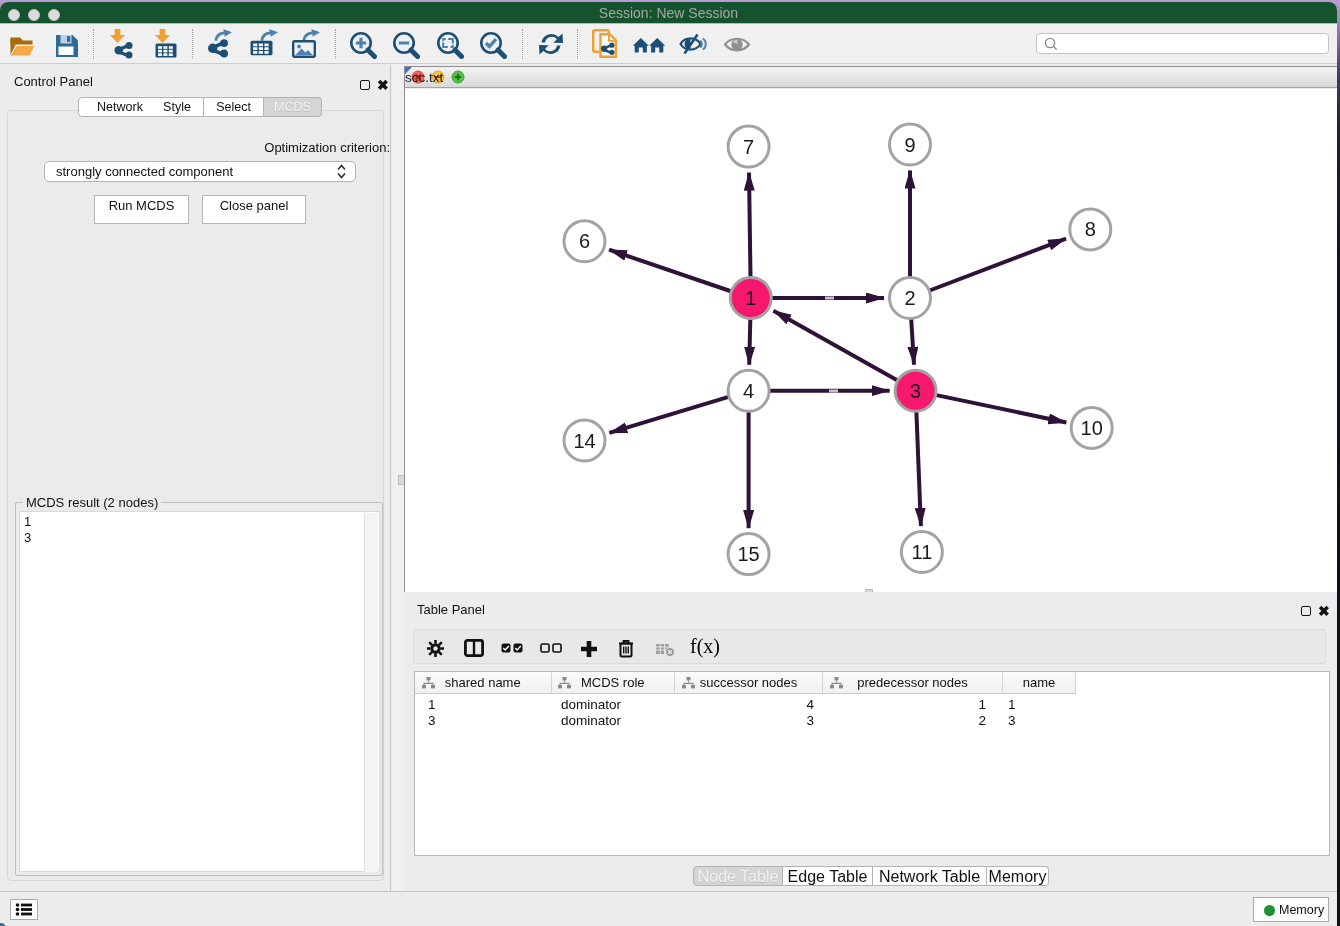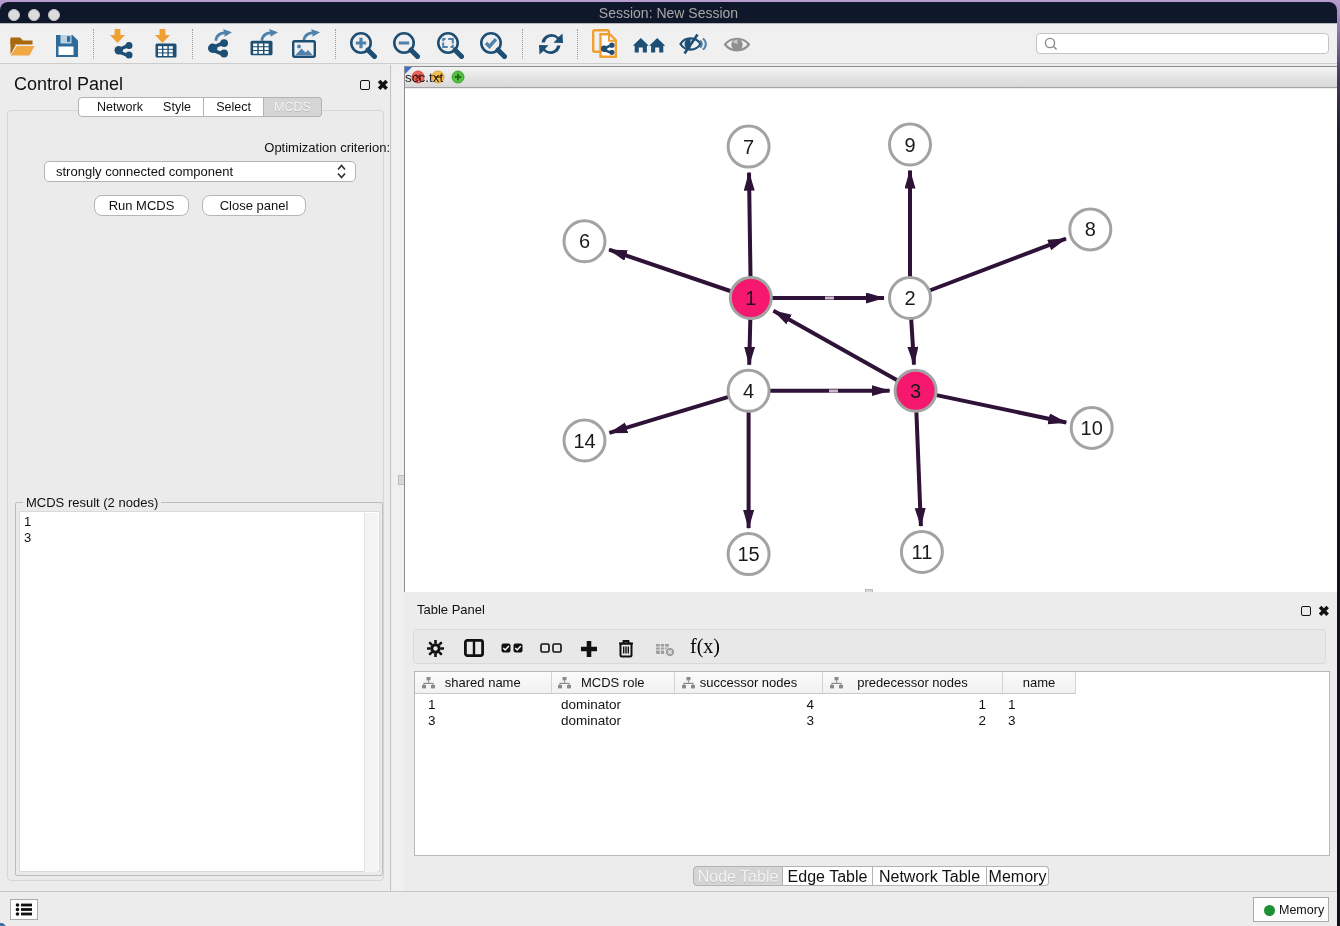--- a/index.html
+++ b/index.html
@@ -1,39 +1,39 @@
 <!DOCTYPE html>
 <html><head><meta charset="utf-8"><style>
 *{margin:0;padding:0;box-sizing:border-box}
 html,body{width:1340px;height:926px;overflow:hidden}
 body{font-family:"Liberation Sans",sans-serif;background:#191724;position:relative}
 #wall{position:absolute;left:0;top:0;width:1340px;height:926px;
  background:linear-gradient(180deg,#b79dd2 0px,#a98ec3 14px,#84699f 40px,#463a5e 75px,#241f33 130px,#14121c 300px,#111018 926px)}
 #app{position:absolute;left:0;top:2px;width:1337px;height:924px;background:#ededed;border-radius:8px 8px 0 0;overflow:hidden}
-.tb-title{position:absolute;left:0;top:0;width:100%;height:22px;background:#0f172a;border-bottom:1px solid #b9b9b9}
+.tb-title{position:absolute;left:0;top:0;width:100%;height:22px;background:#14532d;border-bottom:1px solid #b9b9b9}
 .circ{position:absolute;top:7px;width:12px;height:12px;border-radius:50%;background:#dcdcdc;border:1px solid #c3c3c3}
 .tb-title .t{position:absolute;left:0;right:0;top:3px;text-align:center;font-size:14px;color:#a7a7a7}
 #toolbar{position:absolute;left:0;top:23px;width:100%;height:39px;background:#f0f0f0;border-bottom:1px solid #cdcdcd}
 .sep{position:absolute;top:4px;height:30px;width:0;border-left:1px dotted #9a9a9a}
 .icon{position:absolute}
 #search{position:absolute;left:1036px;top:8px;width:293px;height:21px;background:#fff;border:1px solid #c4c4c4;border-radius:4px}
 #content{position:absolute;left:0;top:63px;width:1337px;height:828px;background:#ececec}
 
 #cpanel{position:absolute;left:0;top:0;width:391px;height:828px;border-right:1px solid #c6c6c6}
-#cpanel .hdr{position:absolute;left:14px;top:9px;font-size:18px;color:#111}
+#cpanel .hdr{position:absolute;left:14px;top:9px;font-size:13px;color:#111}
 .winbtns{position:absolute;top:10px}
 .maxbox{display:inline-block;width:10px;height:10px;border:1.6px solid #111;border-radius:2px;vertical-align:middle}
 .xmark{display:inline-block;margin-left:7px;font-size:14px;font-weight:bold;color:#111;vertical-align:middle}
 .tabrow{position:absolute;height:20px;font-size:12.5px;z-index:3}
 .tab{position:absolute;top:0;height:20px;line-height:19px;text-align:center;background:#fff;border:1px solid #b3b3b3;color:#111}
 .tab.sel{background:#d5d5d5;color:#f3f3f3;text-shadow:0 1px 0 #bbb}
 #cp-body{position:absolute;left:7px;top:45px;width:377px;height:771px;border:1px solid #d6d6d6;border-radius:4px;background:#ebebeb}
 #optlbl{position:absolute;left:0;width:100%;top:75px;text-align:right;font-size:13px;color:#111}
 #combo{position:absolute;left:44px;top:96px;width:312px;height:21px;background:#fff;border:1px solid #b3b3b3;border-radius:5px;font-size:13px;color:#111;line-height:19px;padding-left:11px}
-.btn{position:absolute;top:130px;height:21px;background:#fff;border:1px solid #b6b6b6;border-radius:8px;font-size:13px;color:#111;text-align:center;line-height:19px}
+.btn{position:absolute;top:130px;height:29px;background:#fff;border:1px solid #b6b6b6;border-radius:0;font-size:13px;color:#111;text-align:center;line-height:19px}
 #fieldset{position:absolute;left:15px;top:437px;width:368px;height:374px;border:1px solid #bdbdbd;border-radius:2px}
 #fieldset .legend{position:absolute;left:7px;top:-8px;background:#ebebeb;padding:0 3px;font-size:13px;color:#111}
 #fieldset .inner{position:absolute;left:3px;top:8px;width:361px;height:361px;background:#fff;border:1px solid #d9d9d9}
 #fieldset .inner .txt{position:absolute;left:4px;top:2px;font-size:13px;line-height:16px;color:#111}
 #fieldset .sb{position:absolute;right:1px;top:1px;width:14px;height:359px;background:#f4f4f4;border-left:1px solid #e2e2e2}
 
 #vsplit{position:absolute;left:392px;top:0;width:12px;height:828px;background:#f0f0f0}
 #vsplit .grip{position:absolute;left:6px;top:410px;width:7px;height:10px;background:#d8d8d8;border:1px solid #bbb}
 
 #right{position:absolute;left:404px;top:0;width:933px;height:828px}

